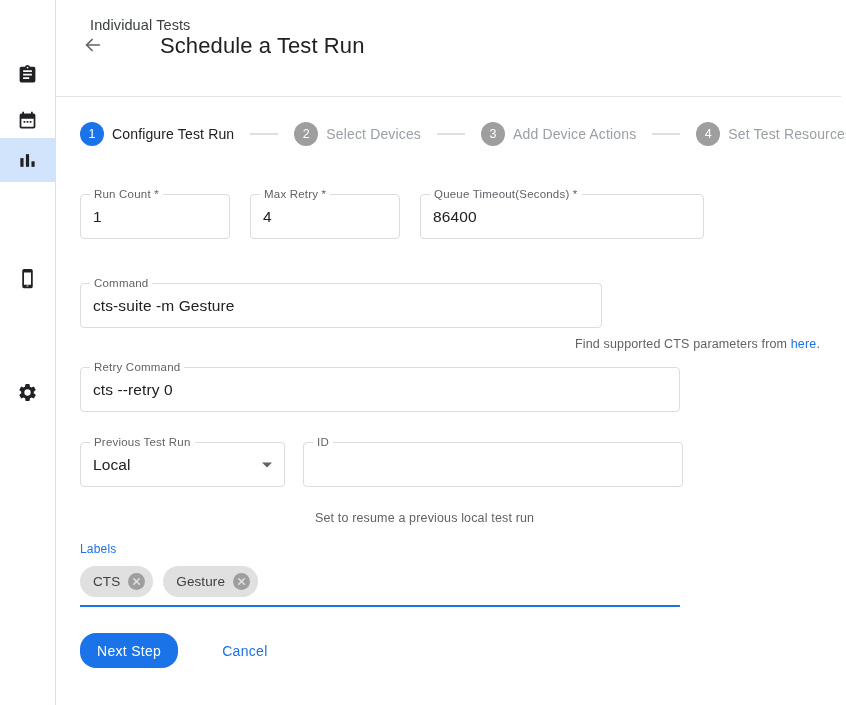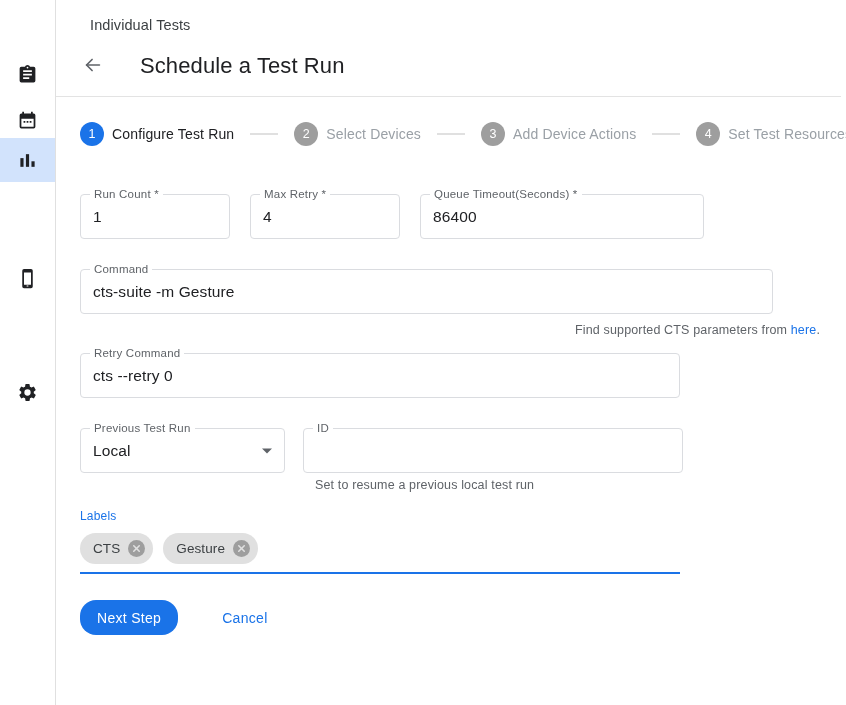--- a/index.html
+++ b/index.html
@@ -76,23 +76,24 @@
     position: absolute;
     left: 34px;
     top: 17px;
     font-size: 14.5px;
     color: #3c4043;
     letter-spacing: 0.1px;
   }
   .title-row {
     position: absolute;
     left: 19px;
-    top: 48px;
-    display: flex;
-    align-items: center;
+    top: 28px;
+    display: flex;
+    align-items: center;
+    gap: 20px;
   }
   .back-btn {
     width: 36px;
     height: 36px;
     display: flex;
     align-items: center;
     justify-content: center;
     border: none;
     background: transparent;
     cursor: pointer;
@@ -202,41 +203,41 @@
   .row-name { width: 600px; }
 
   .row-3 {
     display: flex;
     margin-top: 30px;
   }
   .f-runcount { width: 150px; }
   .f-maxretry { width: 150px; margin-left: 20px; }
   .f-queue    { width: 284px; margin-left: 20px; }
 
-  .row-cmd { width: 693px; margin-top: 30px; text-align: right; }
+  .row-cmd { width: 522px; margin-top: 44px; text-align: right; }
   .hint {
     margin-top: 9px;
     font-size: 12.5px;
     color: #5f6368;
     letter-spacing: 0.15px;
     text-align: right;
   }
   .hint a { color: #1a73e8; text-decoration: none; cursor: pointer; }
 
   .row-retry { width: 600px; margin-top: 16px; }
 
   .row-prev {
     display: flex;
     margin-top: 30px;
   }
   .f-prev { width: 205px; }
   .f-id   { width: 380px; margin-left: 18px; position: relative; }
   .f-id .ff { height: 45px; }
   .id-hint {
-    margin-top: 5px;
+    margin-top: 24px;
     margin-left: 12px;
     font-size: 12.5px;
     color: #5f6368;
     letter-spacing: 0.15px;
   }
 
   
   .labels-block {
     margin-top: 17px;
     width: 600px;

